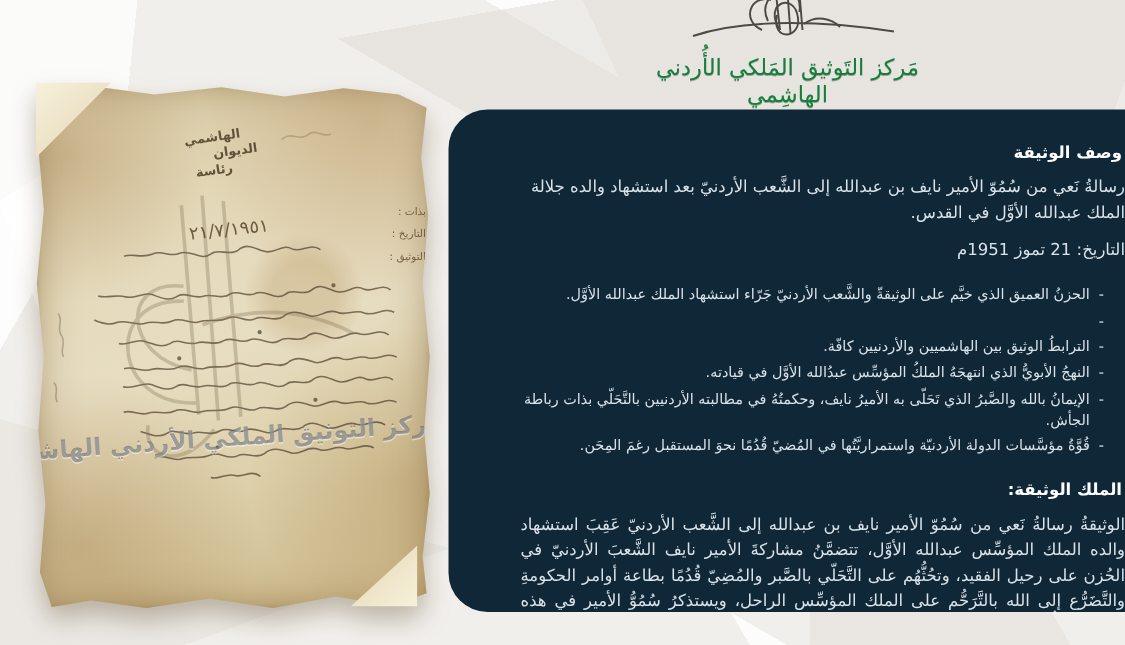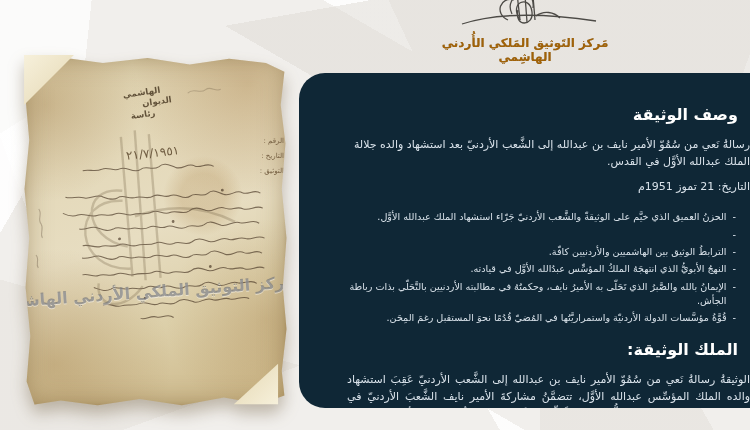--- a/index.html
+++ b/index.html
@@ -16,22 +16,22 @@
       conic-gradient(from 20deg at 88% 70%, rgba(255,255,255,.8) 0 30deg, transparent 30deg),
       conic-gradient(from 250deg at 40% 85%, rgba(226,222,216,.4) 0 36deg, transparent 36deg),
       conic-gradient(from 120deg at 65% 95%, rgba(255,255,255,.85) 0 30deg, transparent 30deg),
       conic-gradient(from 340deg at 8% 70%, rgba(255,255,255,.75) 0 26deg, transparent 26deg);
   }
 
   
   .logo{position:absolute;left:425px;top:0;width:200px;height:58px;text-align:center;}
   .logo-emblem{position:absolute;left:25px;top:0;width:150px;height:34px;overflow:hidden;}
   .logo-emblem svg{position:absolute;top:-30px;left:0;}
-  .logo-title{position:absolute;left:0;top:36px;width:200px;font-size:12px;font-weight:bold;
-    color:#a16207;direction:rtl;letter-spacing:.2px;text-shadow:0 .4px 0 rgba(53,51,47,.35);}
+  .logo-title{position:absolute;left:0;top:36px;width:200px;font-size:15px;font-weight:normal;
+    color:#15803d;direction:rtl;letter-spacing:.2px;text-shadow:0 .4px 0 rgba(53,51,47,.35);}
 
   
   .paper{position:absolute;left:24px;top:56px;width:263px;height:350px;
     filter:drop-shadow(0 9px 8px rgba(95,75,40,.35));}
   .paper-sheet{position:absolute;inset:0;
     clip-path:polygon(4% 1.5%,13% .3%,30% 2%,47% .6%,63% 2.4%,78% .8%,92% 2%,99% 4.5%,97.6% 14%,99.4% 25%,98% 38%,99.8% 52%,98.4% 66%,99.8% 78%,98% 90%,99% 97%,90% 99.4%,76% 97.6%,60% 99.8%,44% 98%,28% 99.8%,14% 98.4%,4% 99.6%,1% 93%,2.4% 80%,.6% 66%,2% 52%,.2% 38%,2% 24%,.6% 12%);
     background:
       radial-gradient(circle at 68% 40%, rgba(158,113,48,.20) 0 22px, transparent 40px),
       radial-gradient(circle at 85% 8%, rgba(150,100,40,.28), transparent 30%),
       radial-gradient(circle at 8% 14%, rgba(140,95,35,.25), transparent 25%),
@@ -58,21 +58,21 @@
     font-size:7px;color:#6a5336;line-height:15px;opacity:.9;}
   .paper-watermark{position:absolute;left:-8px;right:-8px;top:226px;transform:rotate(-4deg);
     text-align:center;font-size:16px;font-weight:bold;white-space:nowrap;direction:rtl;
     color:rgba(100,104,112,.58);text-shadow:0 1px 0 rgba(255,255,255,.45);}
   .hand-svg{position:absolute;inset:0;}
 
   
   .panel{position:absolute;left:299px;top:73px;right:-28px;height:335px;
     background:#0f2736;border-radius:26px;direction:rtl;color:#d9e2ea;
     padding:20px 28px 16px 48px;box-sizing:border-box;overflow:hidden;}
-  .panel h3{margin:12px;font-size:16px;color:#ffffff;font-weight:bold;}
+  .panel h3{margin:2px;font-size:11px;color:#ffffff;font-weight:bold;}
   .panel p{margin:8px 0 0 0;font-size:11px;line-height:1.55;}
   .sec{margin-top:15px;}
   .bullets{margin:8px 14px 0 0;}
   .bullet{display:flex;font-size:9.6px;line-height:1.45;margin-bottom:3.5px;}
   .bullet .dash{margin-left:6px;flex:none;}
   .summary-text{text-align:justify;text-align-last:right;}
 </style>
 </head>
 <body>
 
@@ -142,21 +142,21 @@
 
       <div class="stamp">
         <div>الهاشمي</div>
         <div>الديوان</div>
         <div>رئاسة</div>
       </div>
 
       <div class="hand-date">٢١/٧/١٩٥١</div>
 
       <div class="registry">
-        <div>الرقم :</div>
+        <div>بذات :</div>
         <div>التاريخ :</div>
         <div>التوثيق :</div>
       </div>
 
       <div class="paper-watermark">مركز التوثيق الملكي الأردني الهاشمي</div>
     </div>
     <div class="fold-tl"></div>
     <div class="fold-br"></div>
   </div>
 

